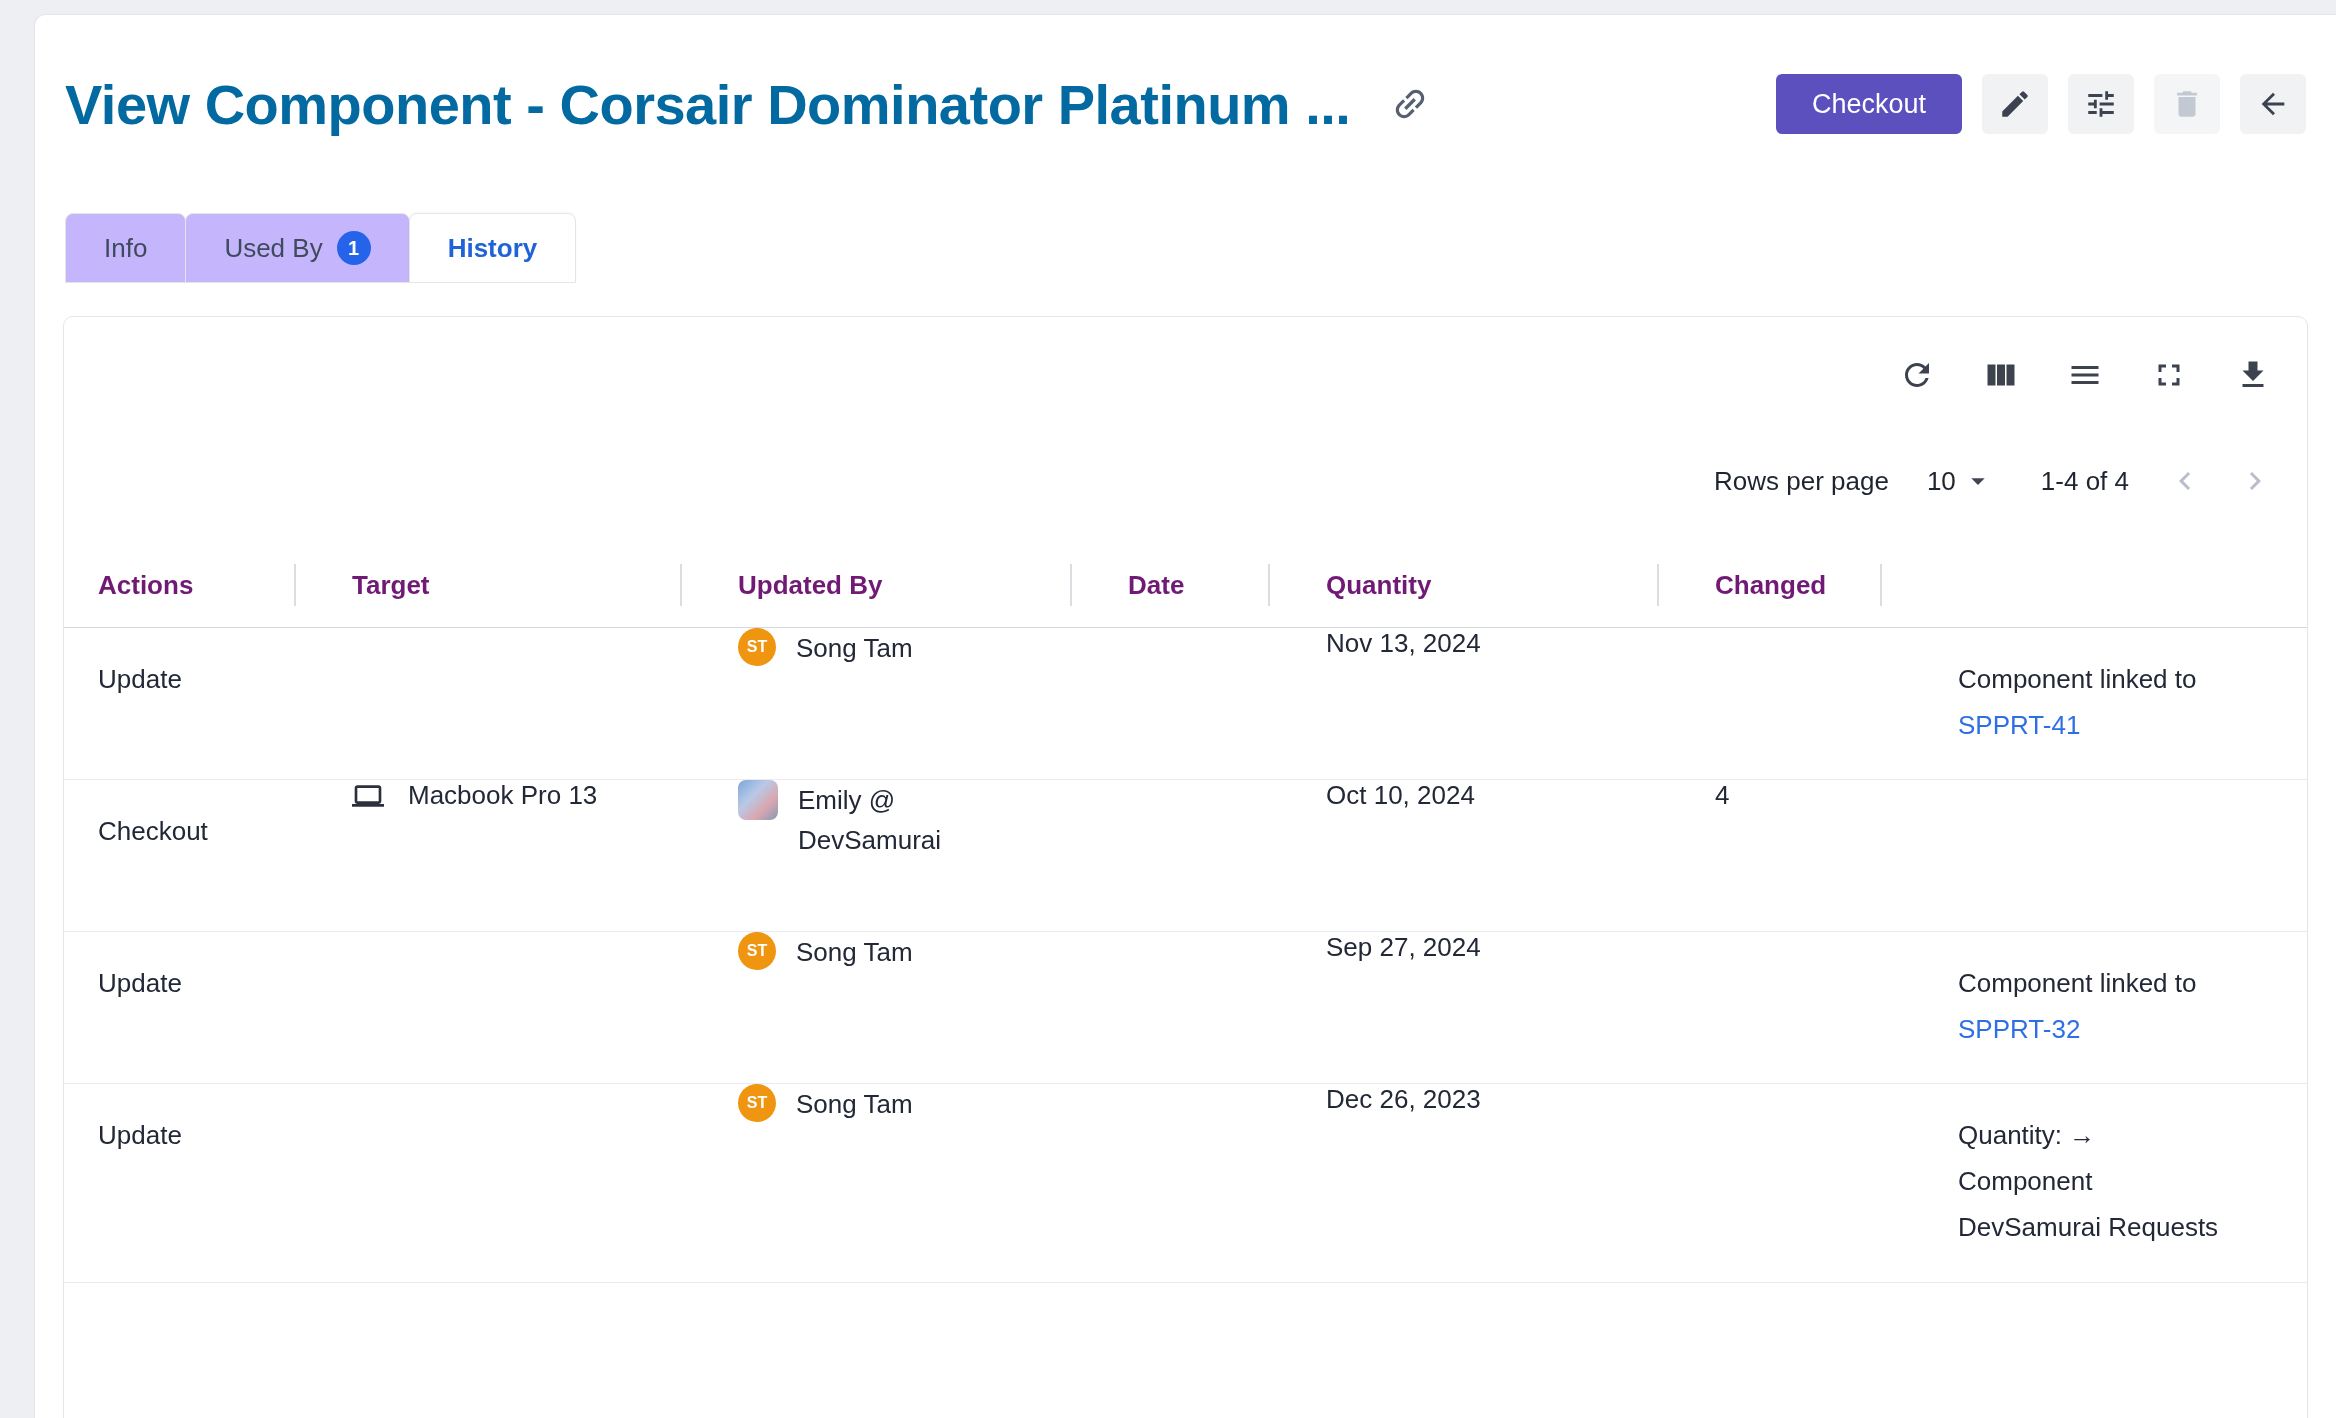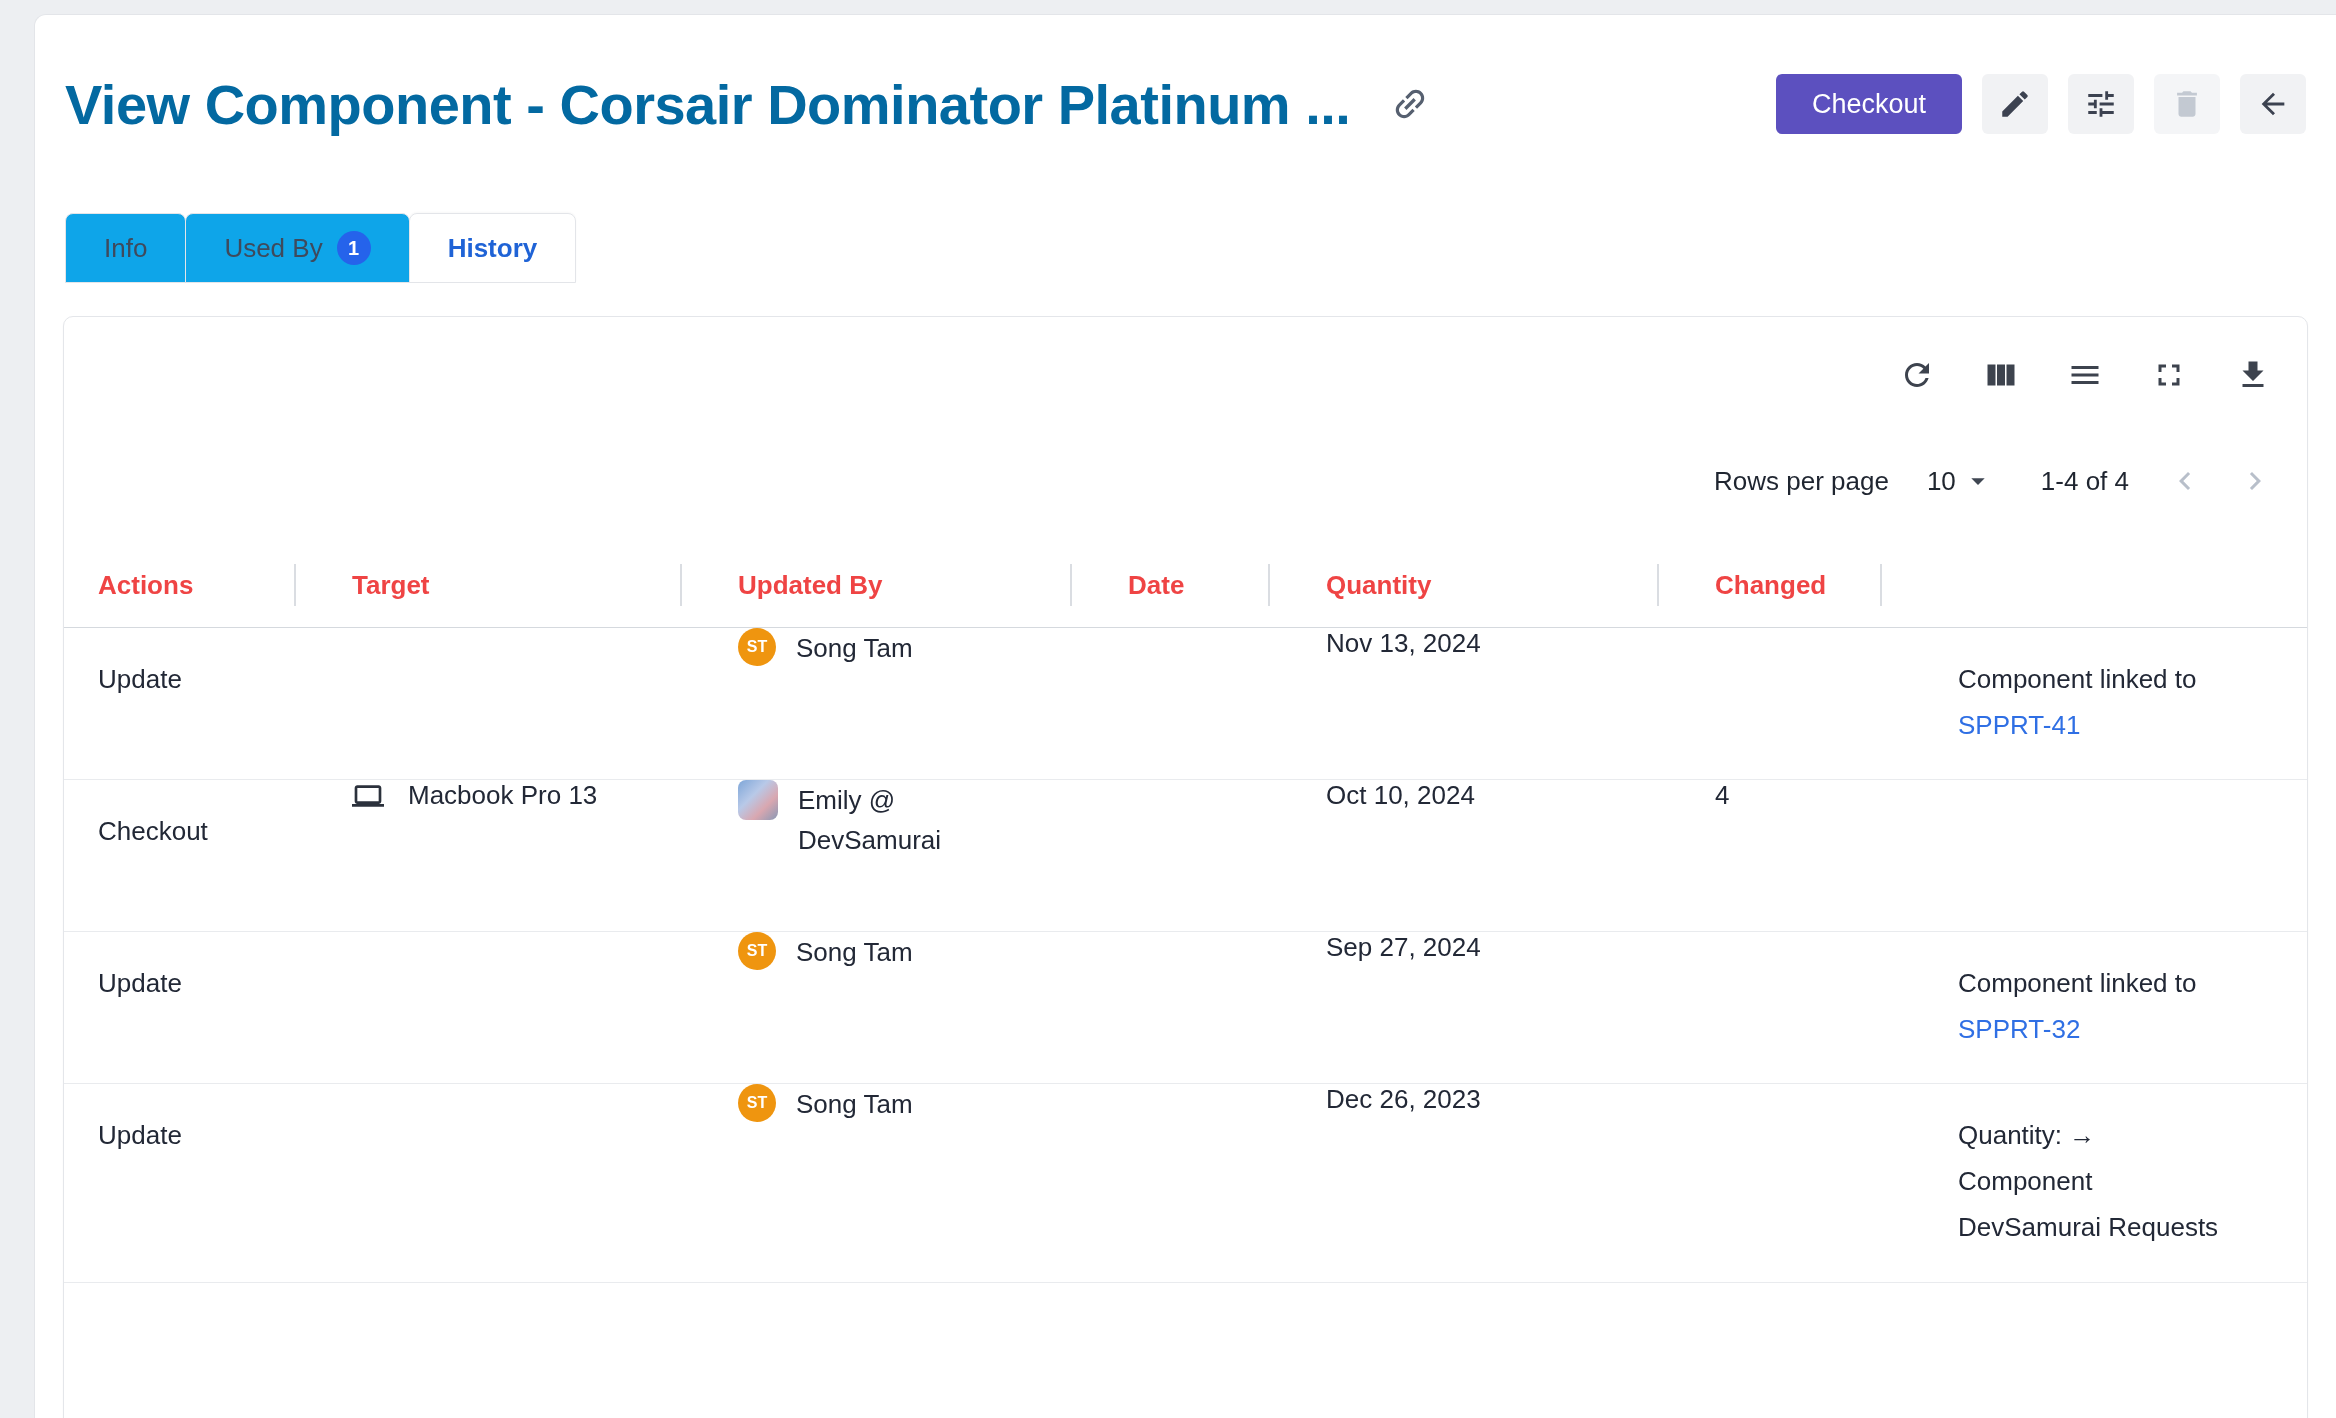--- a/index.html
+++ b/index.html
@@ -72,21 +72,21 @@
   }
   .btn-icon svg { width: 34px; height: 34px; }
   .btn-icon.disabled { color: #c3c9d2; background: #f4f5f7; cursor: default; }
 
   
   .tabs { margin: 78px 30px 0 30px; display: flex; align-items: flex-end; }
   .tab {
     height: 70px;
     padding: 0 38px;
     display: flex; align-items: center; gap: 14px;
-    background: #0ea5e9;
+    background: #c4b5fd;
     border: 1px solid #e3e5e9;
     border-radius: 8px 8px 0 0;
     margin-left: -1px;
     font-size: 26px;
     color: #3f4a5c;
     cursor: pointer;
     box-sizing: border-box;
   }
   .tab:first-child { margin-left: 0; }
   .tab.active {
@@ -169,21 +169,21 @@
   .grid {
     display: grid;
     grid-template-columns: 232px 386px 390px 198px 389px 243px 1fr;
   }
   .header-row {
     margin-top: 40px;
     height: 84px;
     border-bottom: 1px solid #d5d9de;
     font-size: 26px;
     font-weight: 700;
-    color: #ef4444;
+    color: #701a75;
   }
   .hcell {
     display: flex;
     align-items: center;
     padding-left: 56px;
     position: relative;
   }
   .hcell.first { padding-left: 34px; }
   .hcell::after {
     content: "";

